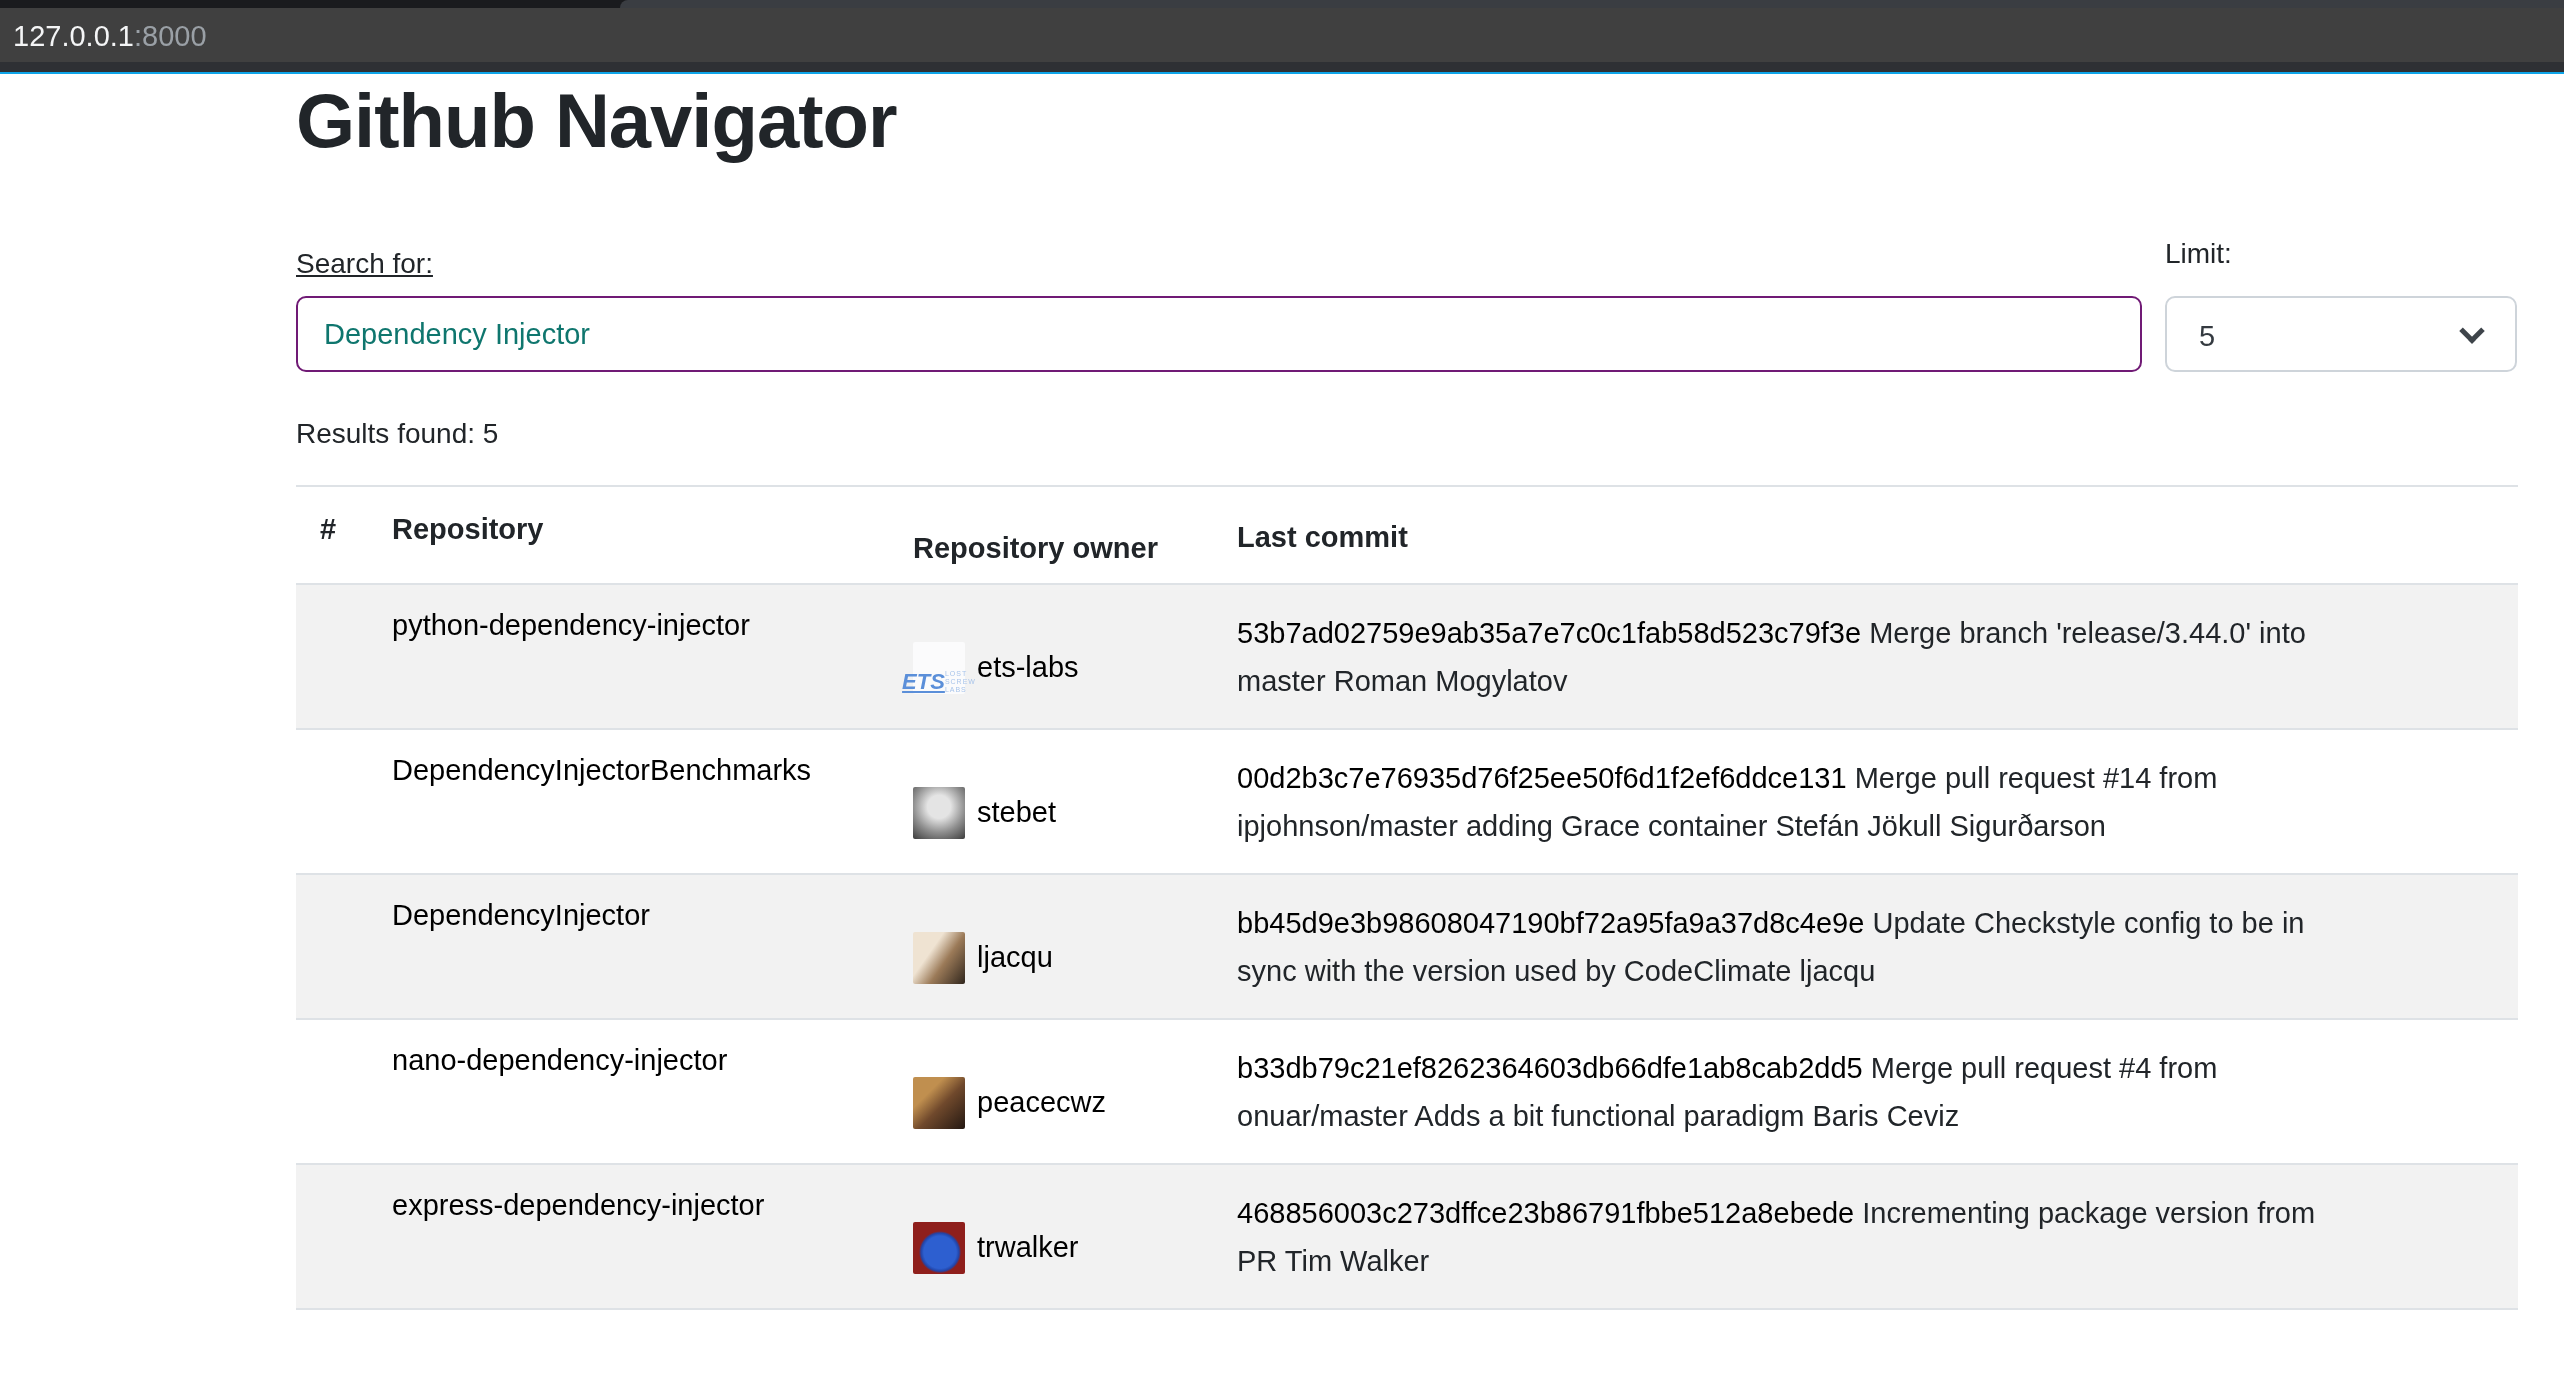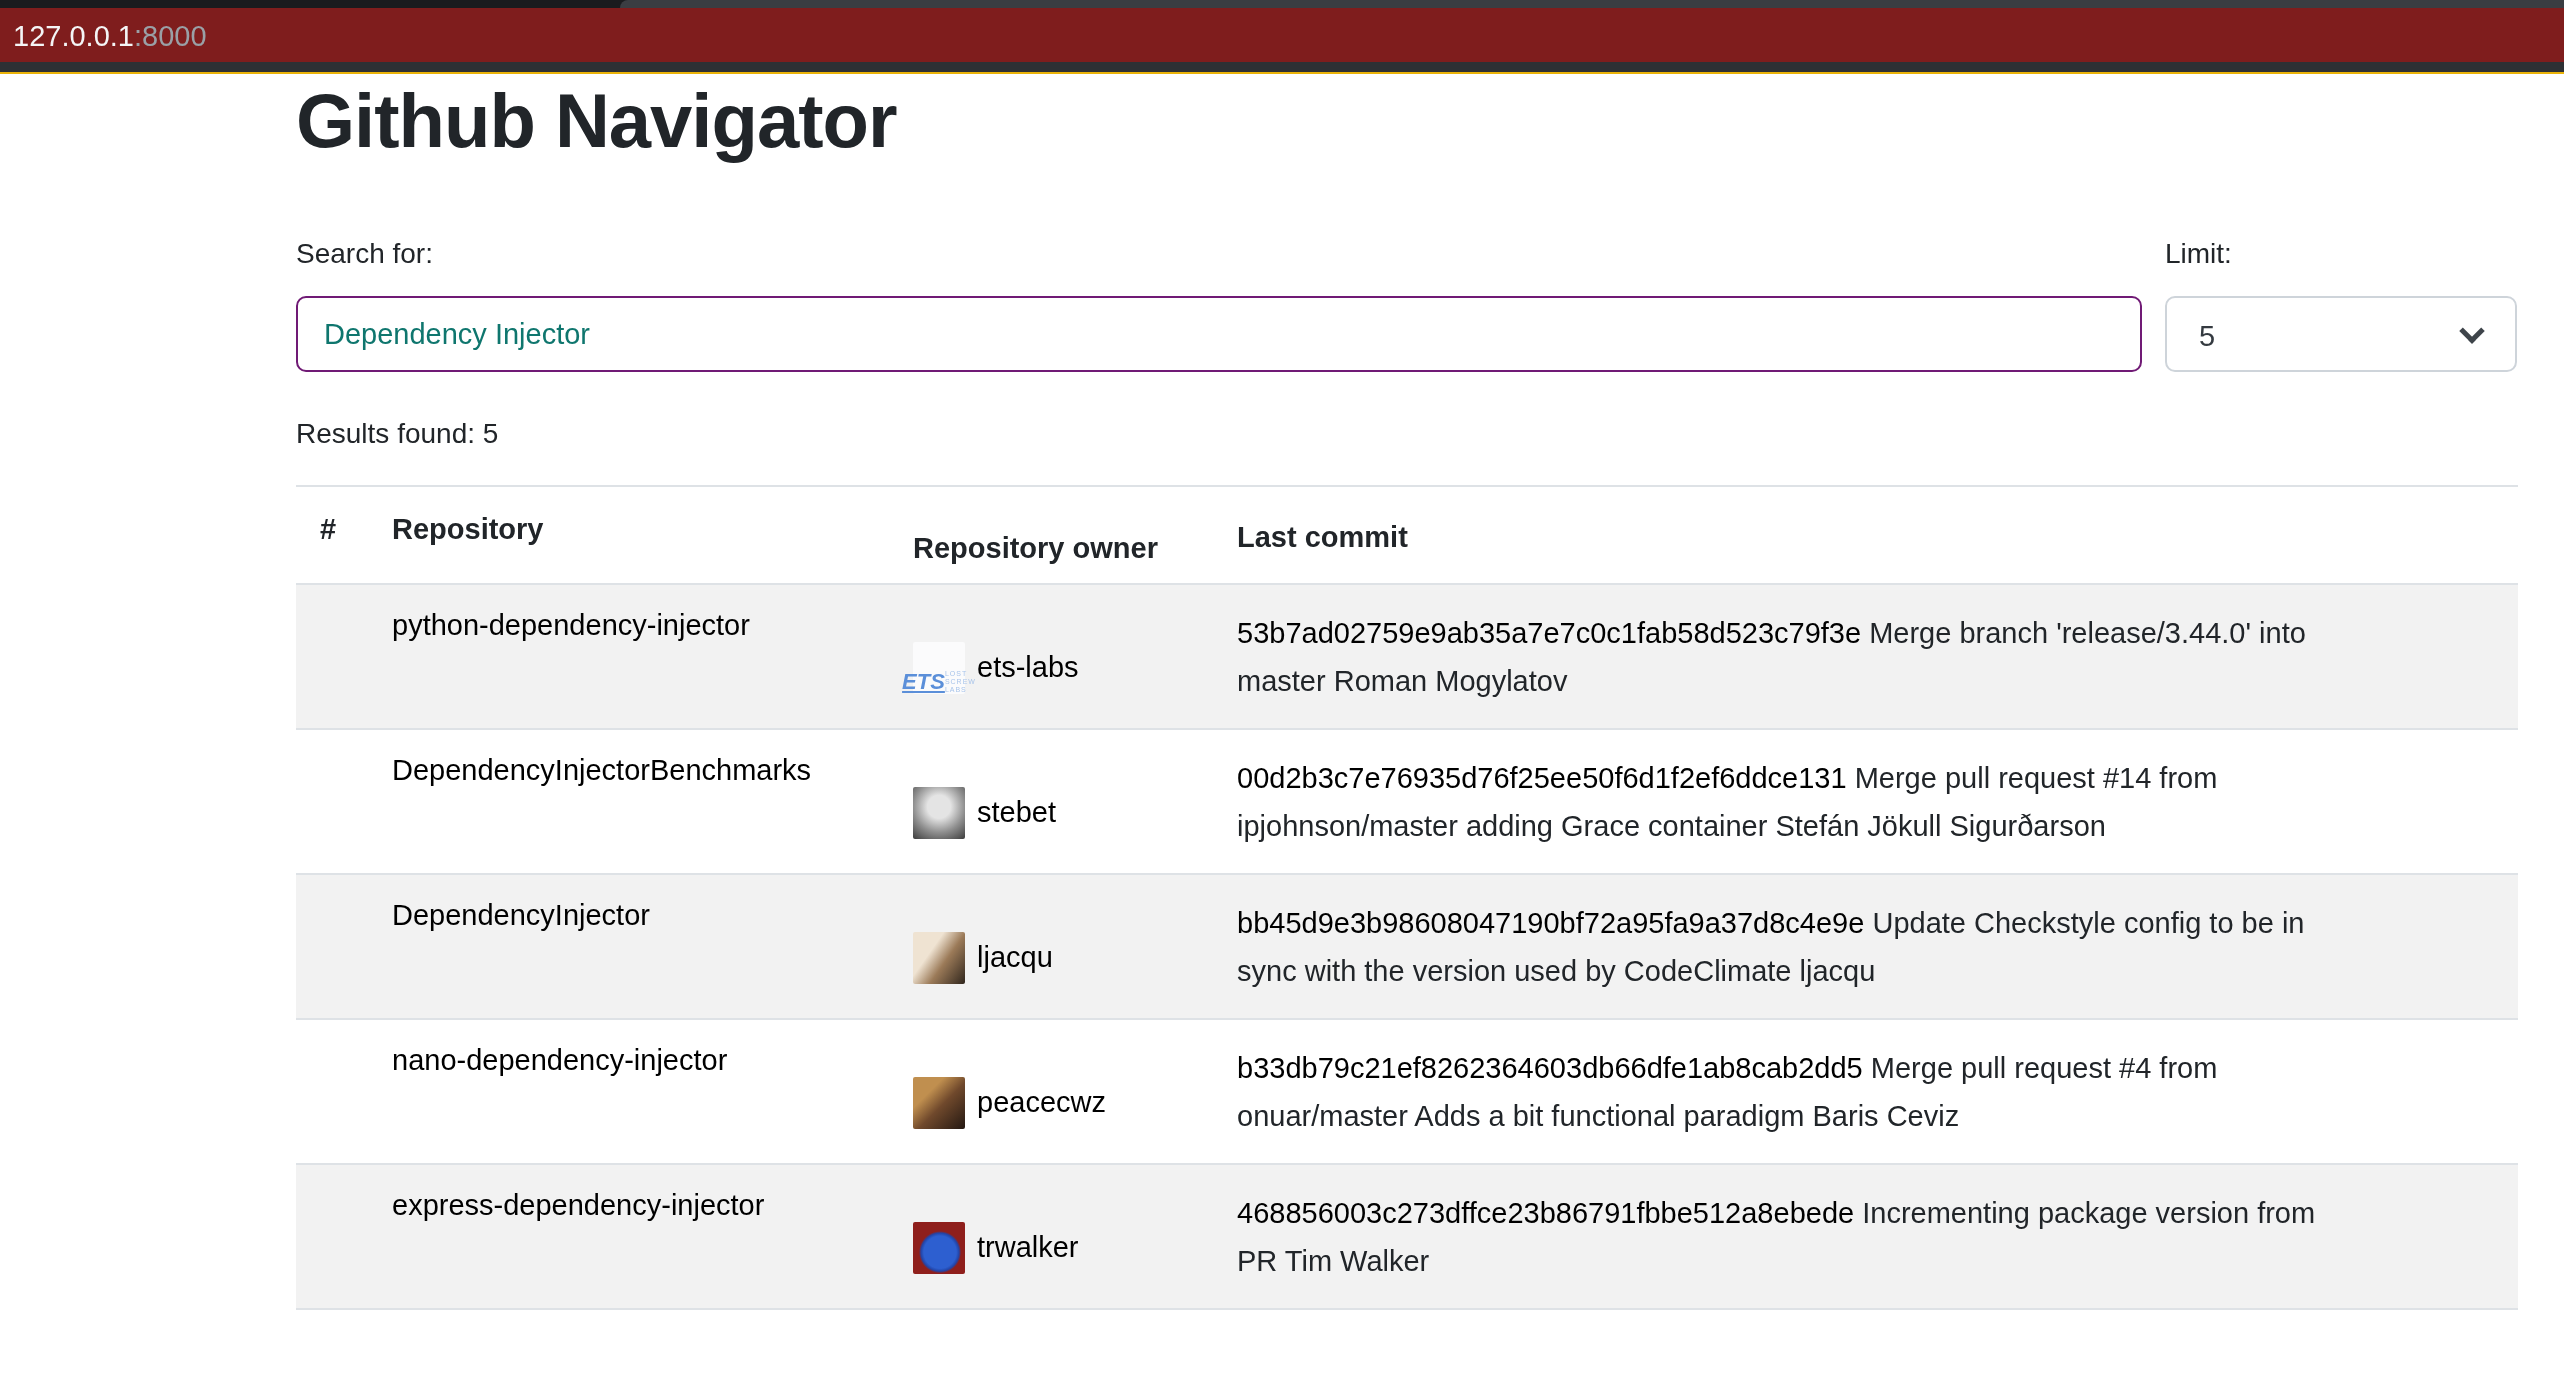--- a/index.html
+++ b/index.html
@@ -1,35 +1,35 @@
 <!DOCTYPE html>
 <html><head>
 <meta charset="utf-8">
 <style>
   * { margin:0; padding:0; box-sizing:border-box; }
   html,body { width:2564px; height:1394px; background:#ffffff; overflow:hidden;
               font-family:"Liberation Sans", sans-serif; color:#212529; }
 
   
   .browser-bar { position:absolute; left:0; top:0; width:2564px; height:74px;
-                 background:#7f1d1d; border-bottom:2px solid #eab308; }
+                 background:#404040; border-bottom:2px solid #0ea5e9; }
   .tabstrip { position:absolute; left:0; top:0; right:0; height:8px; background:#1a1b1e; }
   .tabstrip-right { position:absolute; left:620px; top:0; right:0; height:8px;
                     background:#3a3d42; border-top-left-radius:10px; }
   .bar-bottom { position:absolute; left:0; bottom:0; width:100%; height:10px; background:#2e3034; }
   .url-text { position:absolute; left:13px; top:16px; font-size:29px; line-height:40px; }
   .url-host { color:#f4f5f6; }
   .url-port { color:#9aa0a6; }
 
   
   .page-title { position:absolute; left:296px; top:76px; font-size:76px; line-height:90px;
                 font-weight:700; letter-spacing:-1px; color:#212529; }
 
   .field-label { position:absolute; font-size:28px; line-height:40px; color:#212529; }
-  #search-label { left:296px; top:234px; }
+  #search-label { left:296px; top:244px;text-decoration:underline; }
   #limit-label  { left:2165px; top:234px;text-align:right; }
 
   .search-input { position:absolute; left:296px; top:296px; width:1846px; height:76px;
                   border:2px solid #701a75; border-radius:10px; padding:0 26px;
                   font-size:29px; color:#0f766e; background:#fff; outline:none;
                   font-family:"Liberation Sans", sans-serif; }
 
   .limit-select { position:absolute; left:2165px; top:296px; width:352px; height:76px;
                   border:2px solid #ced4da; border-radius:10px; background:#fff;
                   font-size:29px; color:#343a40; cursor:pointer; }

